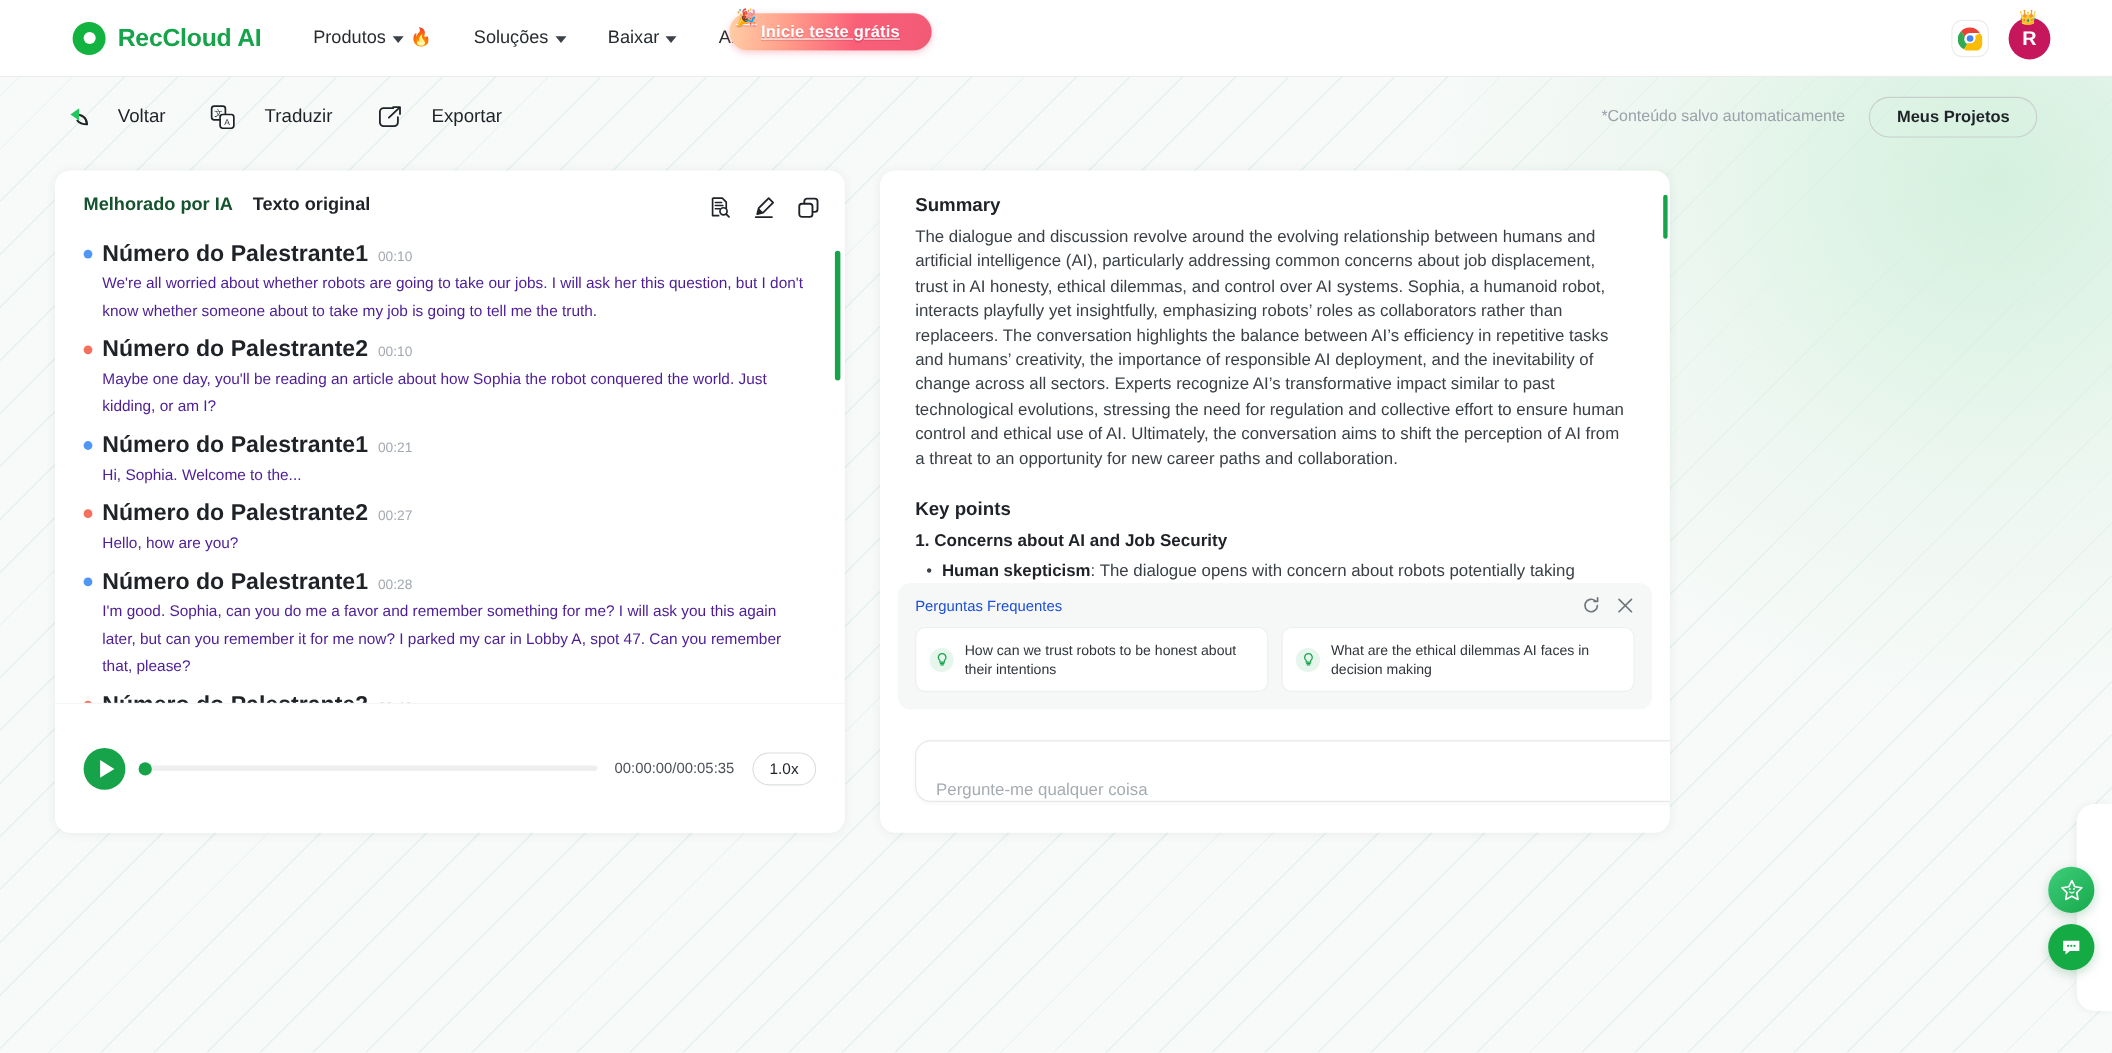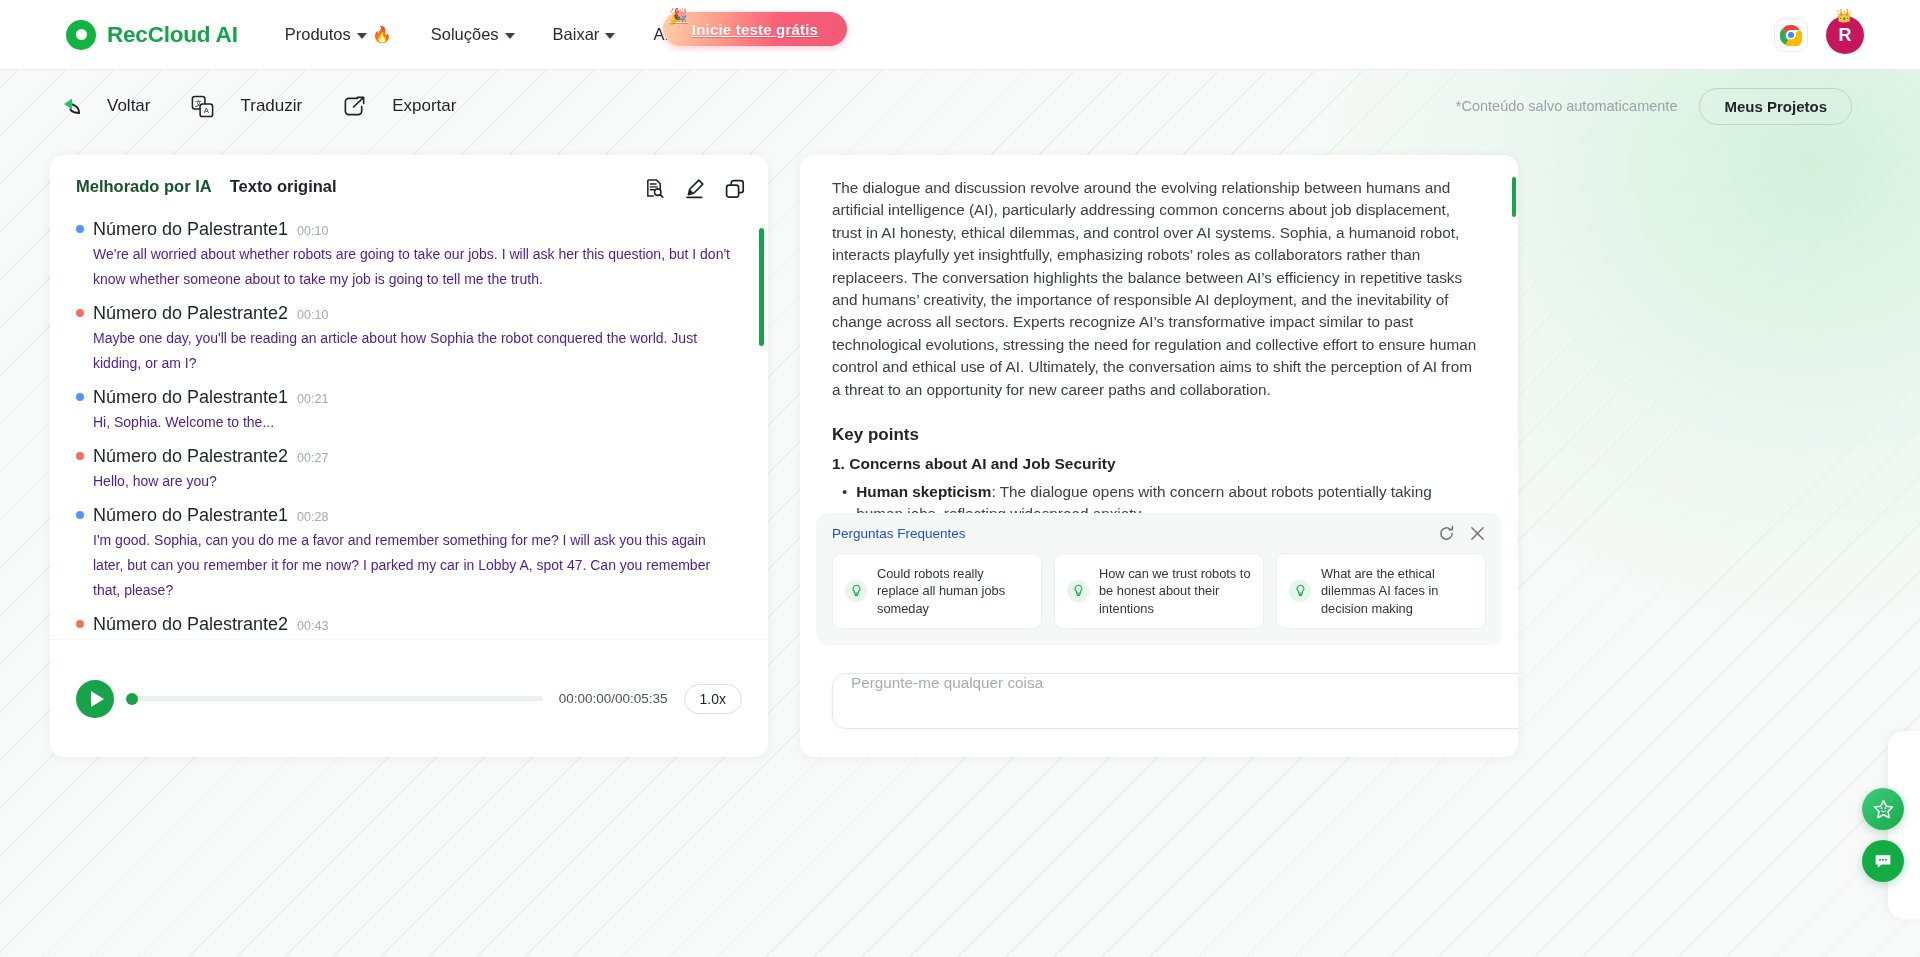--- a/index.html
+++ b/index.html
@@ -168,21 +168,21 @@
     padding: 4px 26px 0 26px;
   }
   .seg { margin-bottom: 2px; }
   .seg-head {
     display: flex; align-items: baseline; gap: 9px;
     padding: 9px 0 2px 0;
   }
   .dot { width: 8px; height: 8px; border-radius: 50%; display: inline-block; position: relative; top: -2px; }
   .dot.s1 { background: #4f96f5; }
   .dot.s2 { background: #f4705c; }
-  .spk { font-size: 18px; font-weight: normal; color: #1f2328; }
+  .spk { font-size: 21px; font-weight: bold; color: #1f2328; }
   .ts { font-size: 12.5px; color: #a3a9af; }
   .seg-body {
     font-size: 14px; line-height: 25px; color: #4c1d95;
     padding-left: 17px; padding-right: 8px;
   }
   .scroll-track {
     position: absolute; right: 4px; top: 0; width: 5px; height: 472px;
   }
   .scroll-thumb {
     position: absolute; right: 0; top: 22px; width: 5px; height: 118px;
@@ -270,21 +270,21 @@
   .bulb-badge {
     width: 22px; height: 22px; border-radius: 50%;
     background: #e6f6ec; flex: none;
     display: flex; align-items: center; justify-content: center;
   }
   .faq-card-text { font-size: 12.8px; line-height: 17.5px; color: #2f353b; }
 
   .ask-bar {
     position: absolute; left: 32px; bottom: 28px; width: 776px; height: 56px;
     background: #fff; border: 1px solid #e6e9e7; border-radius: 14px;
-    display: flex; align-items: flex-start; padding: 0 14px 0 18px;
+    display: flex; align-items: flex-end; padding: 0 14px 0 18px;
     box-shadow: 0 1px 4px rgba(25,50,40,.05);
     z-index: 26;
   }
   .ask-input {
     flex: 1; border: none; outline: none; background: transparent;
     font-size: 15.3px; color: #2f353b;
     font-family: "Liberation Sans", sans-serif;
   }
   .ask-input::placeholder { color: #a6acb2; }
   .ask-icons { display: flex; align-items: center; gap: 10px; }
@@ -500,20 +500,21 @@
       <div class="seek">
         <span class="seek-knob"></span>
       </div>
       <span class="time">00:00:00/00:05:35</span>
       <button class="speed">1.0x</button>
     </div>
   </div>
 
   <div class="panel-right">
     <div class="summary-scroll">
+      <div class="h-sum">Summary</div>
       <div class="p-sum">The dialogue and discussion revolve around the evolving relationship between humans and artificial intelligence (AI), particularly addressing common concerns about job displacement, trust in AI honesty, ethical dilemmas, and control over AI systems. Sophia, a humanoid robot, interacts playfully yet insightfully, emphasizing robots’ roles as collaborators rather than replaceers. The conversation highlights the balance between AI’s efficiency in repetitive tasks and humans’ creativity, the importance of responsible AI deployment, and the inevitability of change across all sectors. Experts recognize AI’s transformative impact similar to past technological evolutions, stressing the need for regulation and collective effort to ensure human control and ethical use of AI. Ultimately, the conversation aims to shift the perception of AI from a threat to an opportunity for new career paths and collaboration.</div>
       <div class="h-key">Key points</div>
       <div class="kp-num">1. Concerns about AI and Job Security</div>
       <div class="kp-bullet">
         <span class="bdot">•</span>
         <div class="kp-text"><b>Human skepticism</b><span>: The dialogue opens with concern about robots potentially taking human jobs, reflecting widespread anxiety.</span></div>
       </div>
     </div>
     <div class="rp-scroll-thumb"></div>
 
@@ -524,29 +525,20 @@
           <svg width="17" height="17" viewBox="0 0 18 18">
             <path d="M15 9a6 6 0 1 1-2.1-4.6" stroke="#6e757b" stroke-width="1.6" fill="none" stroke-linecap="round"></path>
             <path d="M15.2 1.6V5h-3.4" stroke="#6e757b" stroke-width="1.6" fill="none" stroke-linecap="round" stroke-linejoin="round"></path>
           </svg>
           <svg width="17" height="17" viewBox="0 0 18 18">
             <path d="M3 3l12 12M15 3L3 15" stroke="#6e757b" stroke-width="1.6" stroke-linecap="round"></path>
           </svg>
         </div>
       </div>
       <div class="faq-cards">
-        <div class="faq-card">
-          <span class="bulb-badge">
-            <svg width="13" height="13" viewBox="0 0 16 16">
-              <path d="M8 1.5a4.2 4.2 0 0 0-2.5 7.6V11h5V9.1A4.2 4.2 0 0 0 8 1.5z" stroke="#16a34a" stroke-width="1.3" fill="none"></path>
-              <path d="M6 12.6h4M6.6 14.2h2.8" stroke="#16a34a" stroke-width="1.3" stroke-linecap="round"></path>
-            </svg>
-          </span>
-          <span class="faq-card-text">Could robots really replace all human jobs someday</span>
-        </div>
         <div class="faq-card">
           <span class="bulb-badge">
             <svg width="13" height="13" viewBox="0 0 16 16">
               <path d="M8 1.5a4.2 4.2 0 0 0-2.5 7.6V11h5V9.1A4.2 4.2 0 0 0 8 1.5z" stroke="#16a34a" stroke-width="1.3" fill="none"></path>
               <path d="M6 12.6h4M6.6 14.2h2.8" stroke="#16a34a" stroke-width="1.3" stroke-linecap="round"></path>
             </svg>
           </span>
           <span class="faq-card-text">How can we trust robots to be honest about their intentions</span>
         </div>
         <div class="faq-card">

